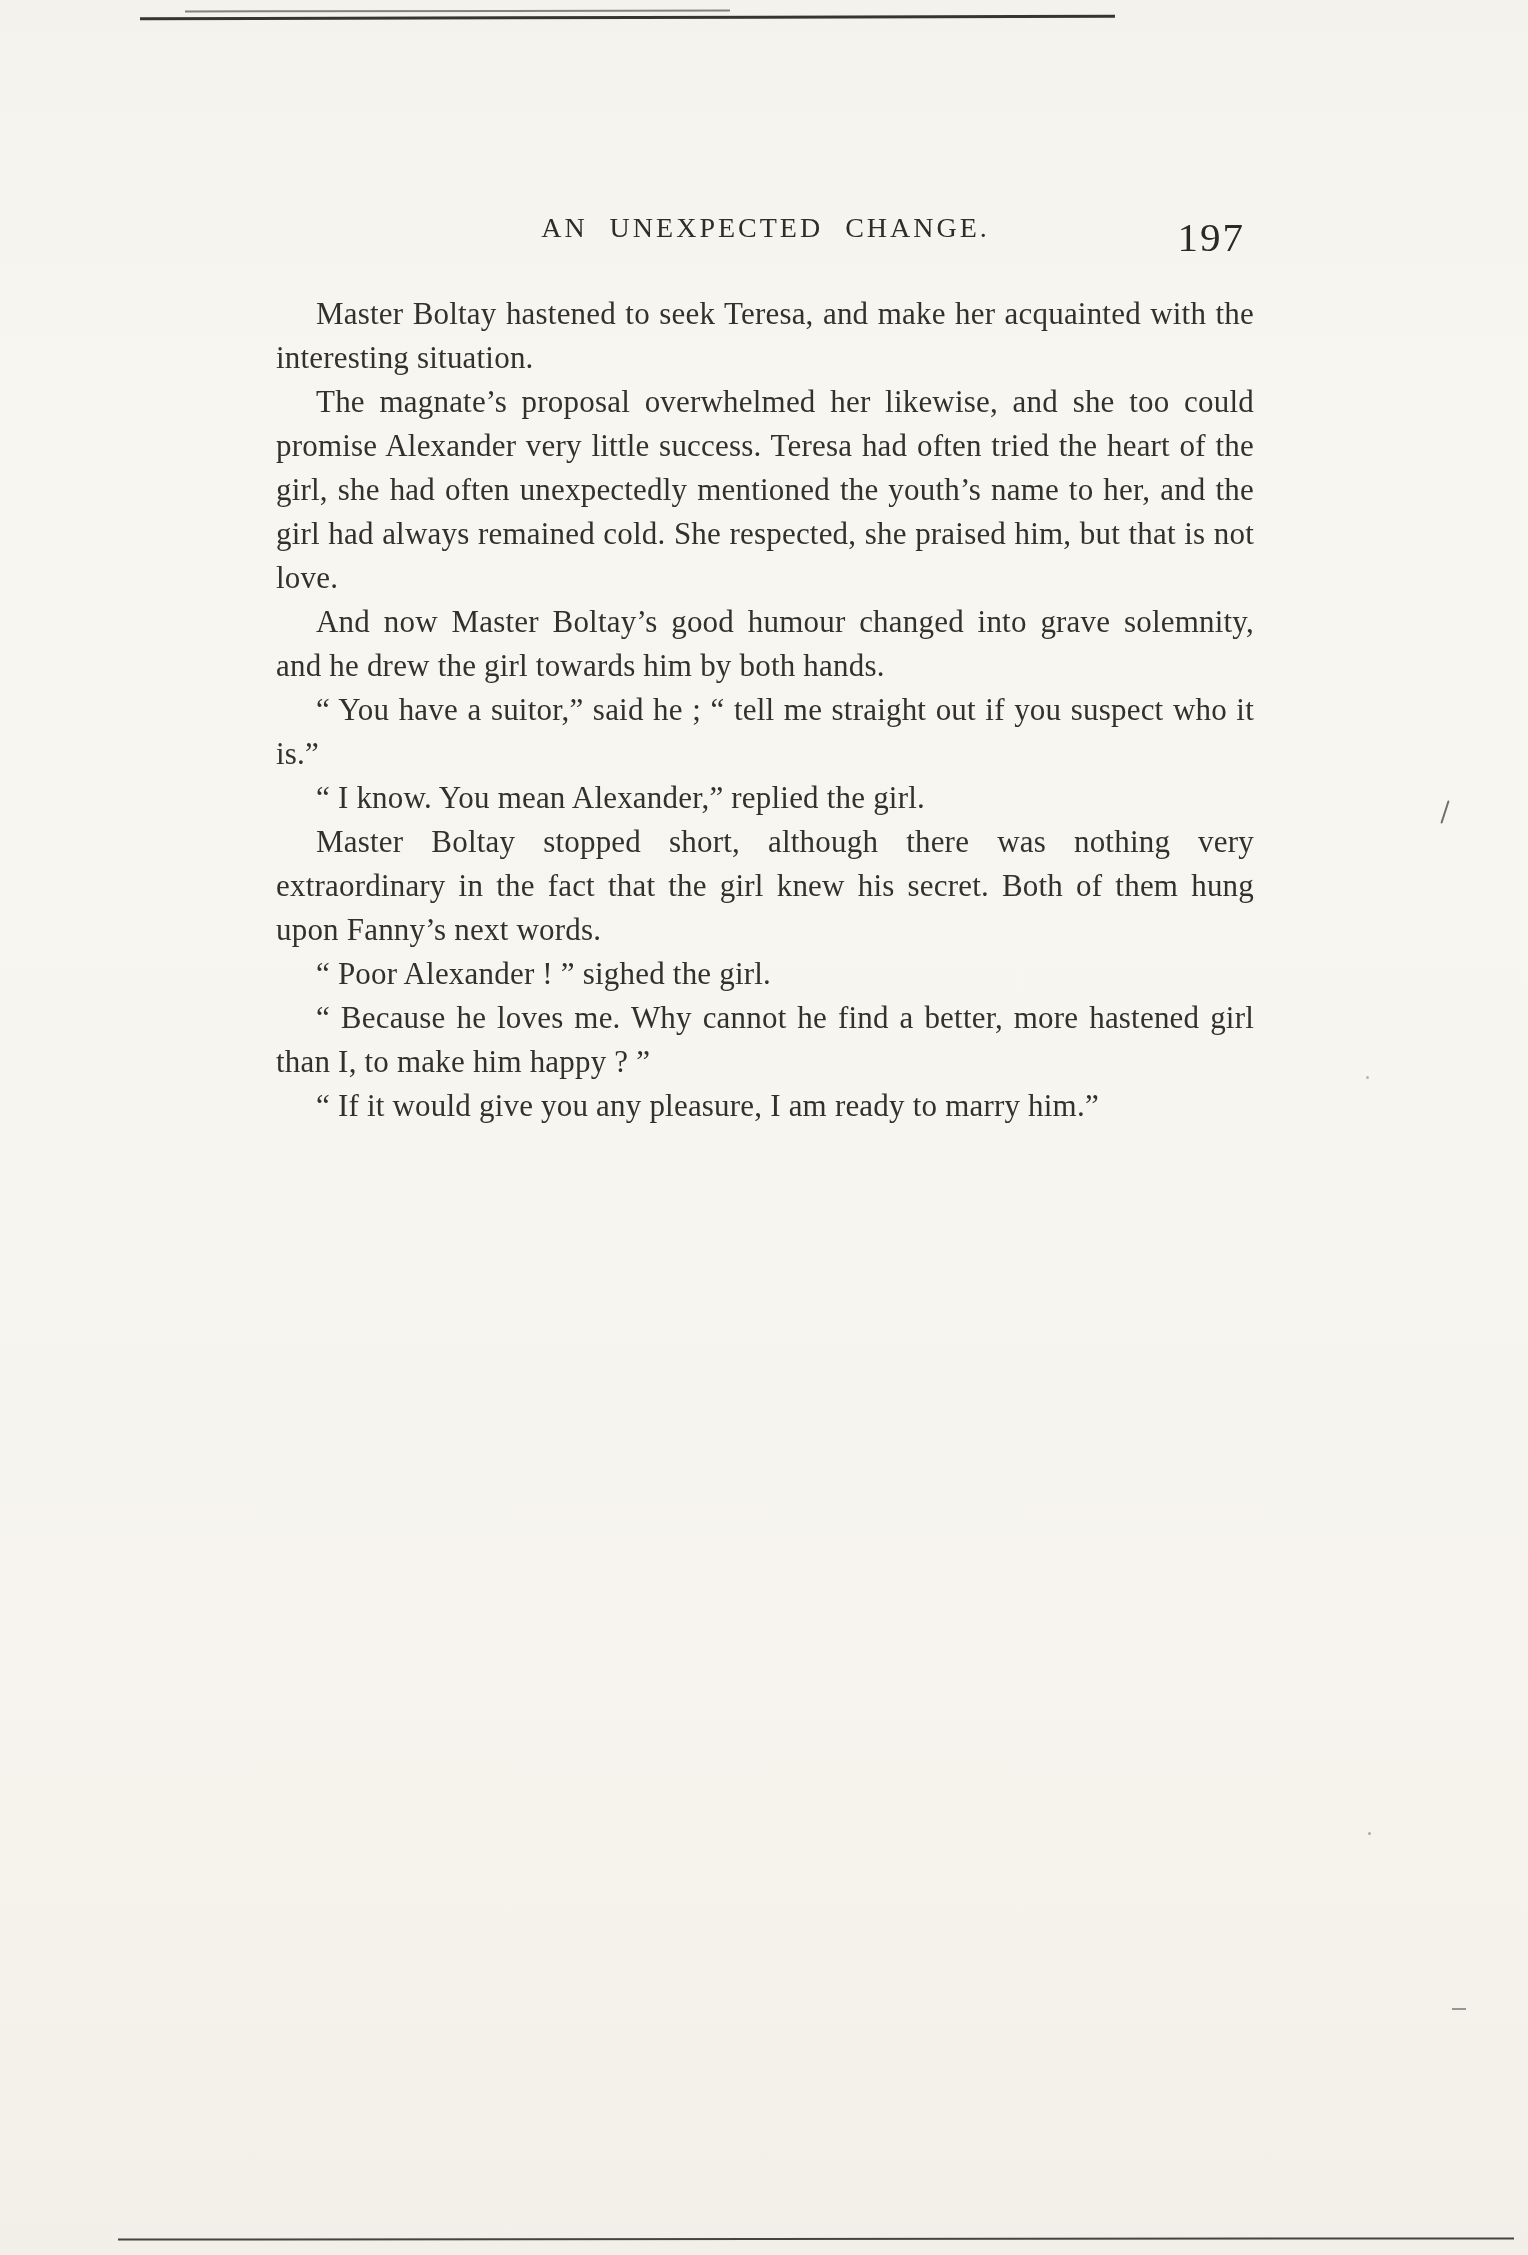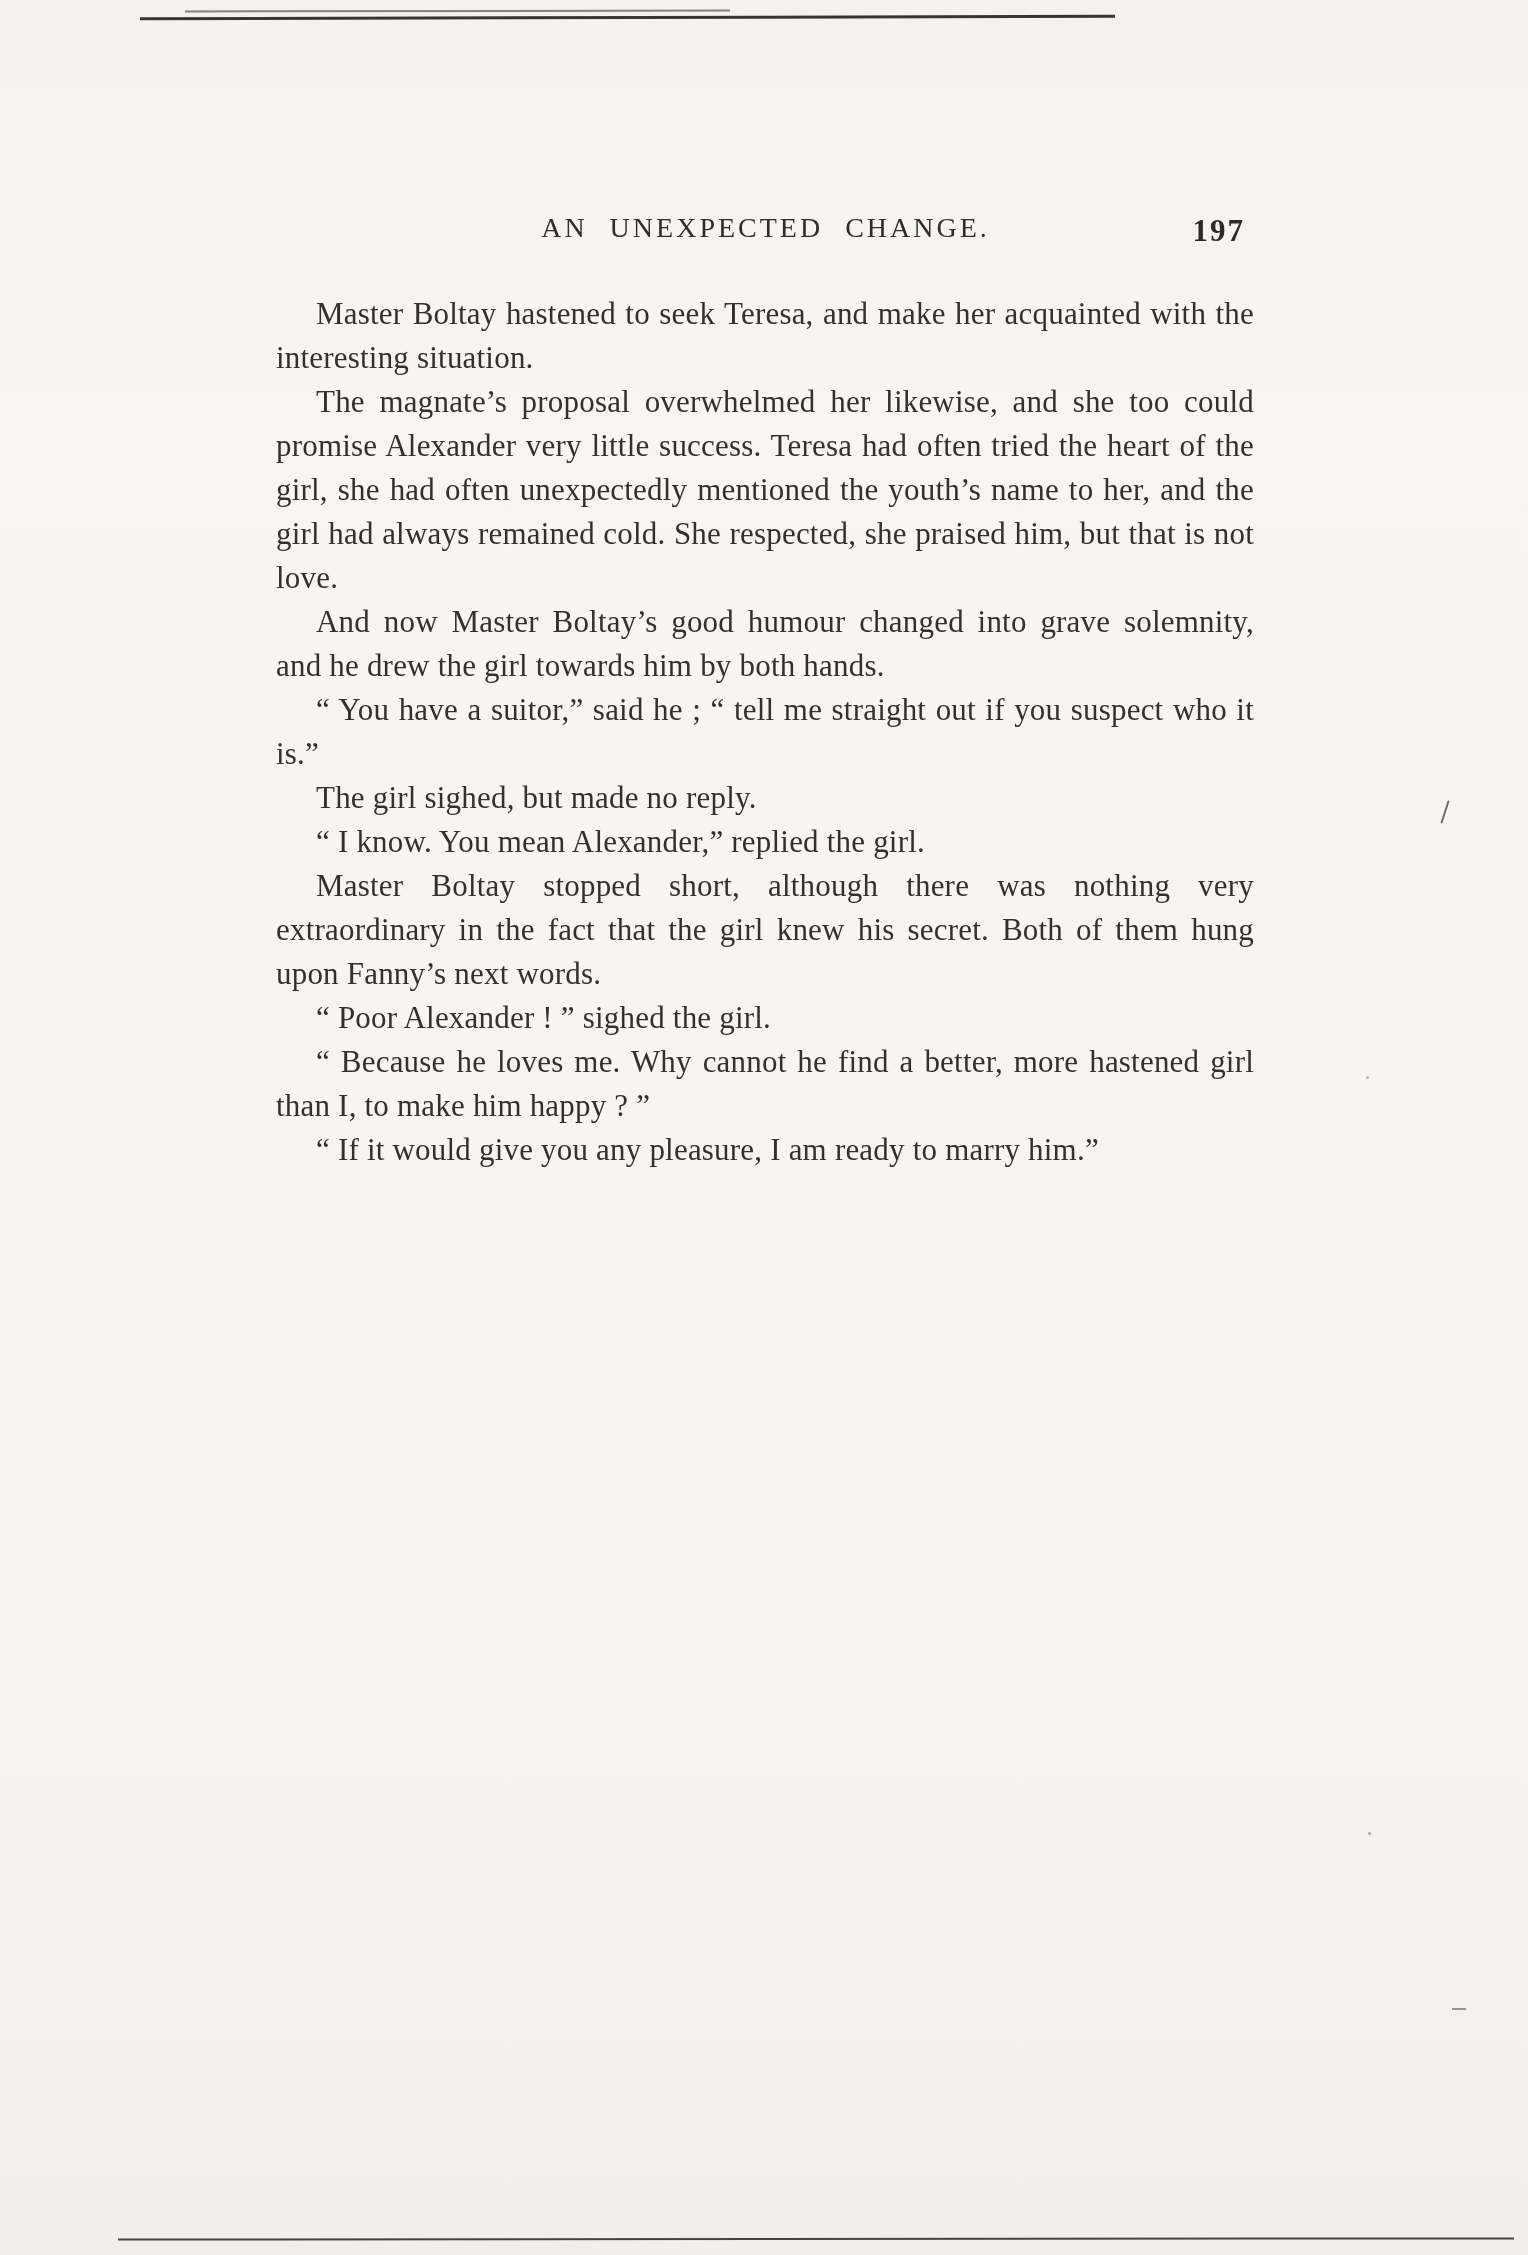--- a/index.html
+++ b/index.html
@@ -40,22 +40,22 @@
   .running-title {
     font-size: 28px;
     letter-spacing: 3px;
     word-spacing: 12px;
     color: #2e2d29;
   }
   .page-number {
     position: absolute;
     right: 8px;
     top: 1px;
-    font-size: 31px;
-    font-weight: 700;
+    font-size: 41px;
+    font-weight: 400;
     letter-spacing: 2px;
     color: #2b2a26;
   }
 
   
   .text-block {
     position: absolute;
     top: 292px;
     left: 276px;
     width: 978px;
@@ -86,21 +86,20 @@
   <div class="header">
     <span class="running-title">AN UNEXPECTED CHANGE.</span>
     <span class="page-number">197</span>
   </div>
 
   <div class="text-block">
     <p>Master Boltay hastened to seek Teresa, and make her acquainted with the interesting situation.</p>
     <p>The magnate’s proposal overwhelmed her likewise, and she too could promise Alexander very little success. Teresa had often tried the heart of the girl, she had often unexpectedly mentioned the youth’s name to her, and the girl had always remained cold. She respected, she praised him, but that is not love.</p>
     <p>And now Master Boltay’s good humour changed into grave solemnity, and he drew the girl towards him by both hands.</p>
     <p>“ You have a suitor,” said he ; “ tell me straight out if you suspect who it is.”</p>
-    <p>The girl sighed, but made no reply.</p>
     <p>“ I know.  You mean Alexander,” replied the girl.</p>
     <p>Master Boltay stopped short, although there was nothing very extraordinary in the fact that the girl knew his secret. Both of them hung upon Fanny’s next words.</p>
     <p>“ Poor Alexander ! ” sighed the girl.</p>
     <p>“ Because he loves me.  Why cannot he find a better, more hastened girl than I, to make him happy ? ”</p>
     <p>“ If it would give you any pleasure, I am ready to marry him.”</p>
   </div>
 
 </div>
 
 </body></html>

